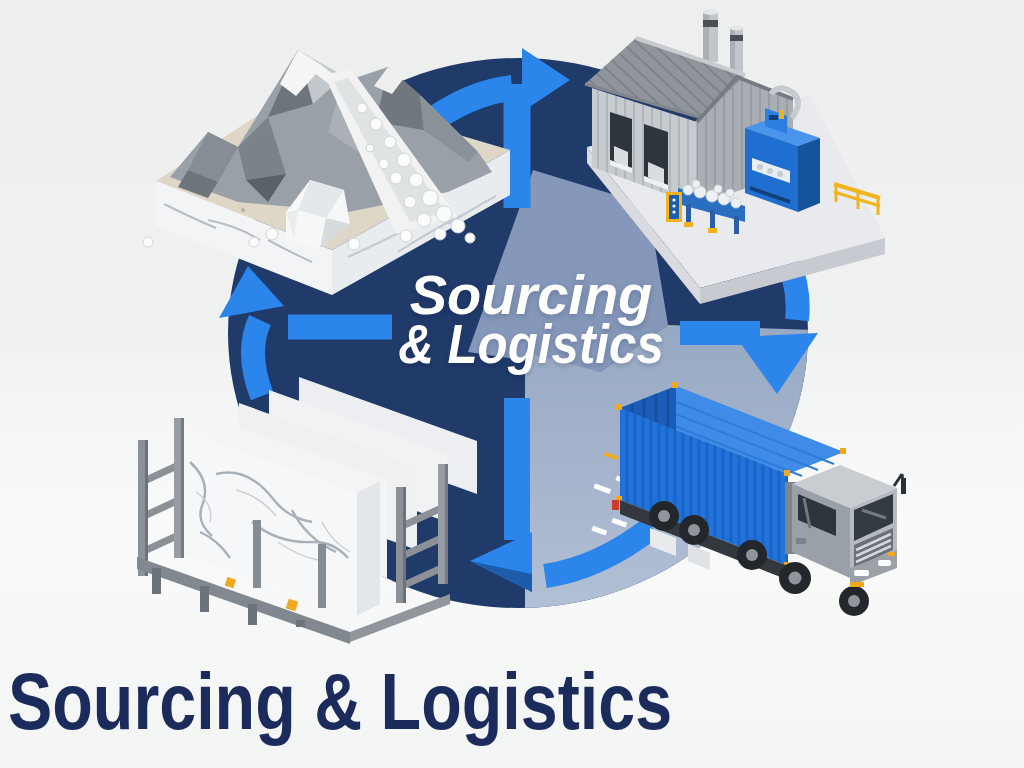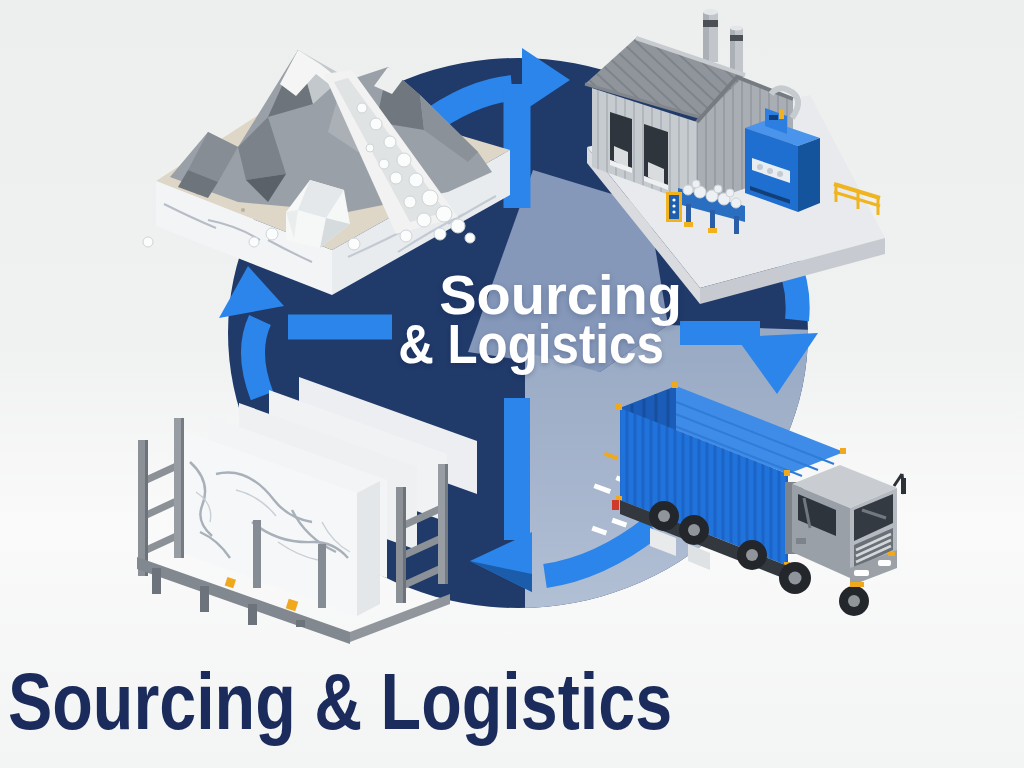--- a/index.html
+++ b/index.html
@@ -19,22 +19,23 @@
     background:linear-gradient(180deg,#edefee 0%,#f0f2f1 45%,#f9faf9 68%,#f3f5f4 100%);
   }
   svg.art{position:absolute;left:0;top:0;}
   .c-dark{fill:var(--circle-dark);}
   .c-med{fill:var(--circle-medium);}
   .arrow{fill:var(--accent-blue);}
   .arrow-band{stroke:var(--accent-blue);fill:none;}
   .center-label{
     position:absolute;left:531px;top:270px;transform:translateX(-50%);
     color:var(--center-text);font-weight:bold;font-size:56px;line-height:49px;
-    text-align:right;white-space:nowrap;letter-spacing:0px;
+    text-align:center;white-space:nowrap;letter-spacing:0px;
     text-shadow:0 2px 6px rgba(10,25,60,.22);
+    font-style:italic;
   }
   .center-label .l2{display:inline-block;transform:scaleX(.88);transform-origin:center;}
   .caption{
     position:absolute;left:8px;top:660px;
     color:var(--caption-navy);font-weight:bold;font-size:80px;line-height:1.05;
     white-space:nowrap;transform:scaleX(.83);transform-origin:left center;
     letter-spacing:0px;
   }
 </style>
 </head>

